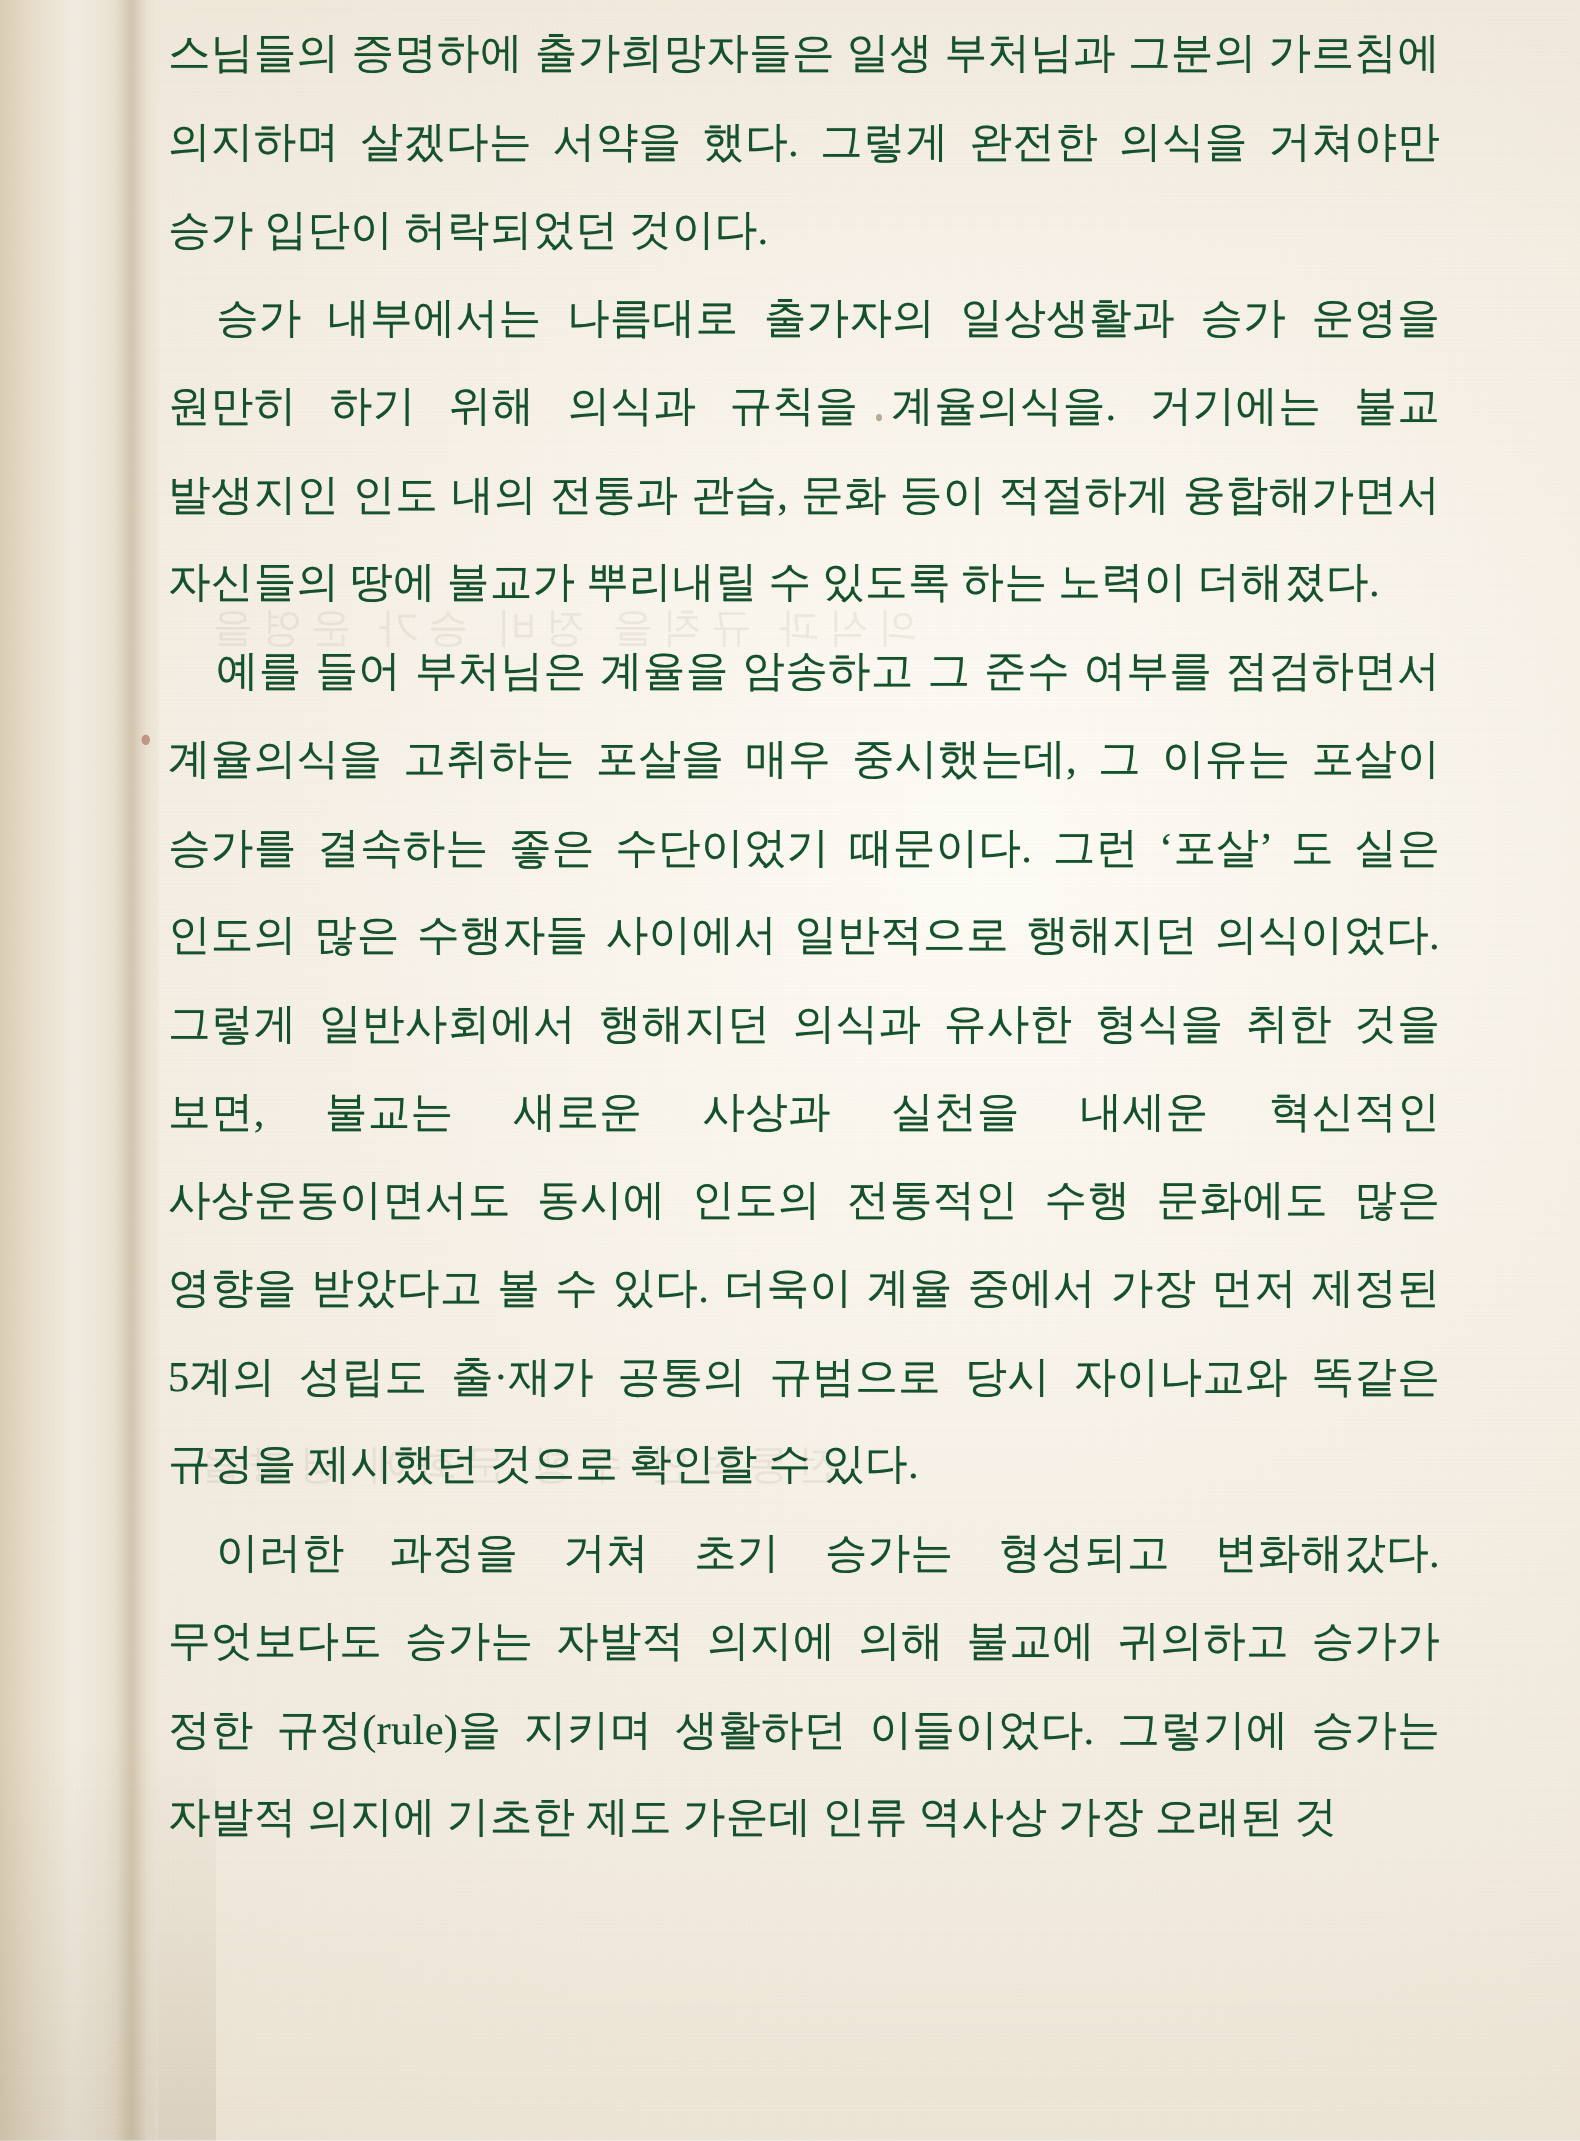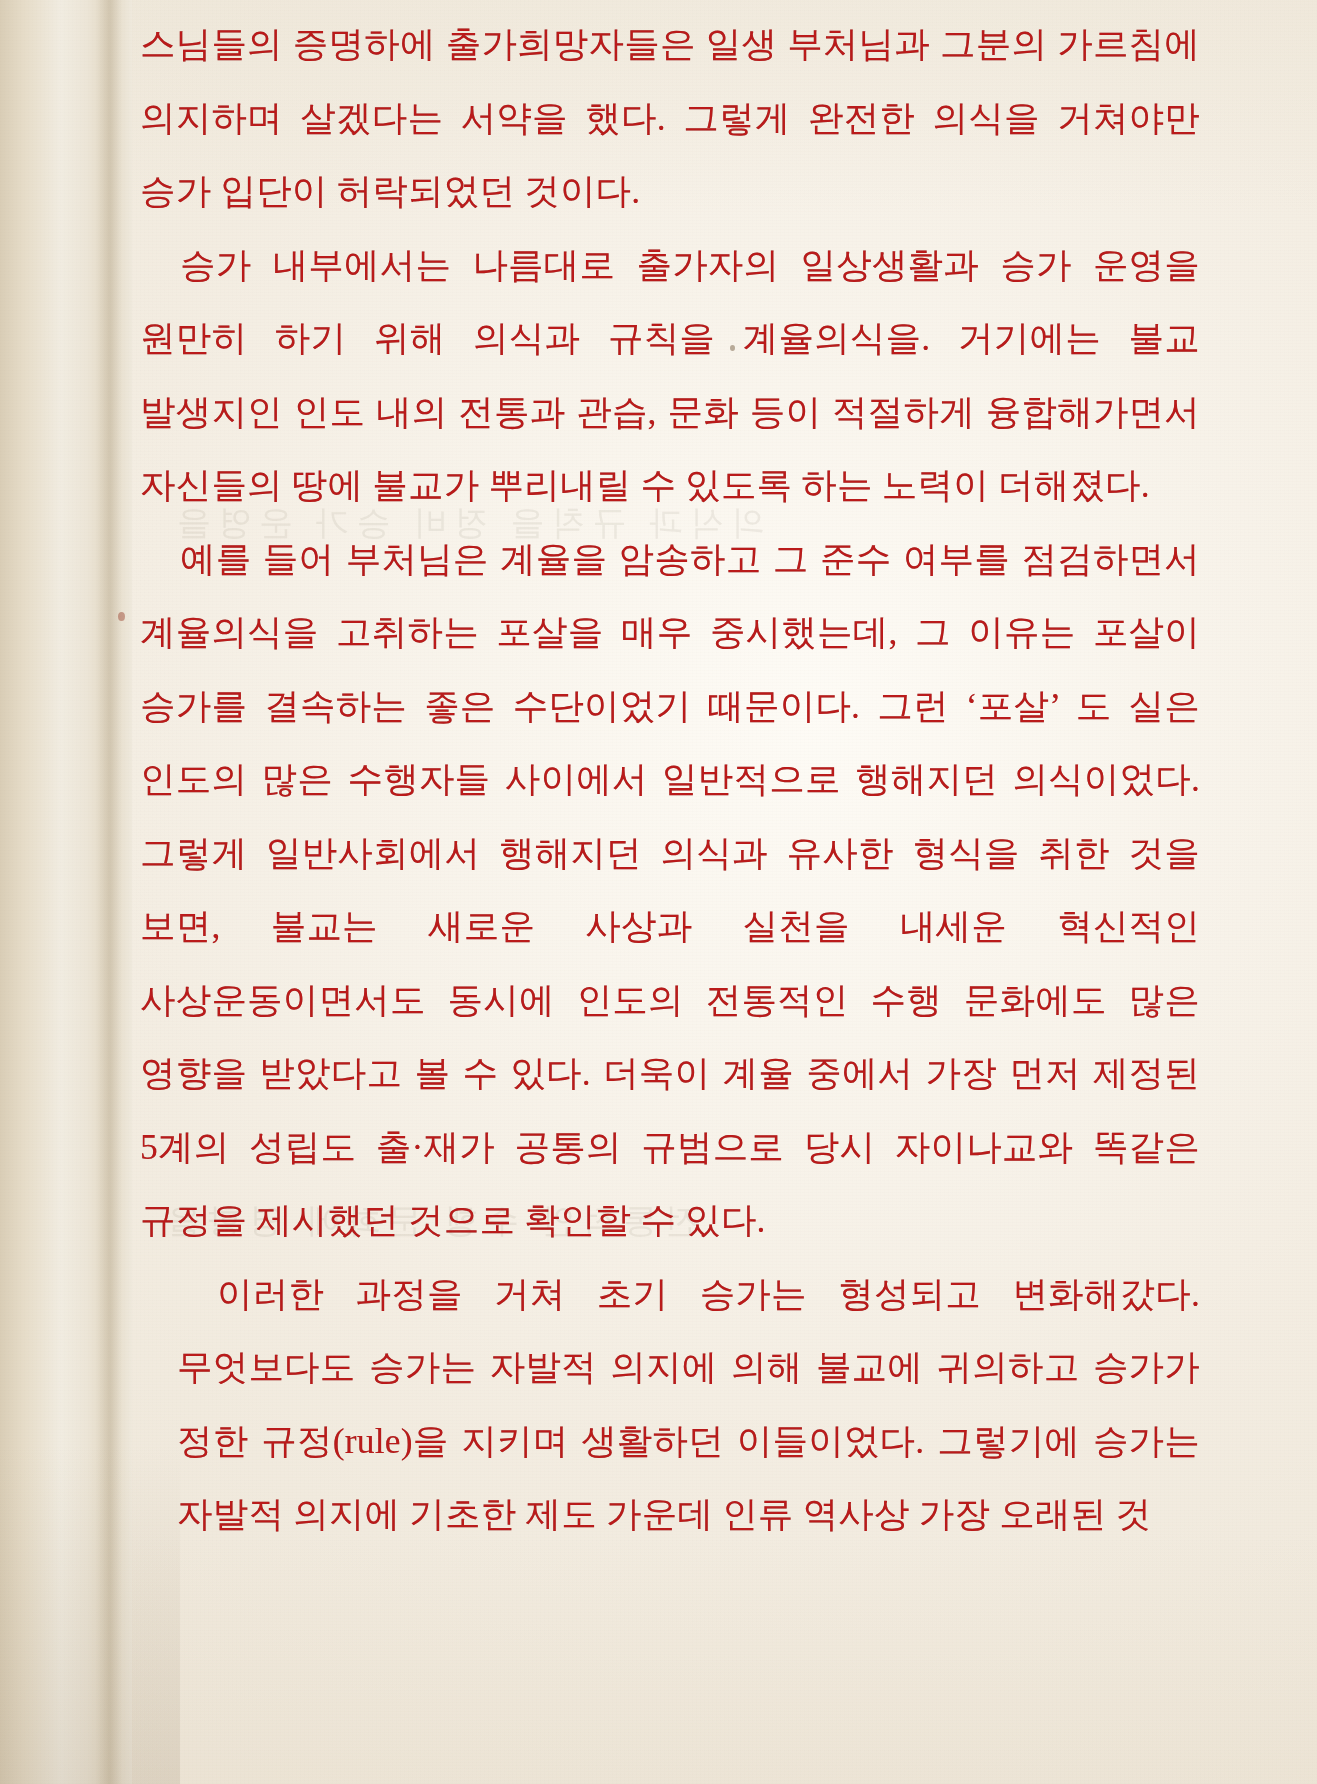--- a/index.html
+++ b/index.html
@@ -81,36 +81,35 @@
 
   .text-column {
     position: absolute;
     left: 140px;
     top: 0;
     width: 1060px;
     padding-top: 8px;
   }
   p.para {
     margin: 0;
-    color: #b91c1c;
+    color: #14532d;
     font-size: 35.5px;
     line-height: 73.5px;
     text-align: justify;
     text-justify: inter-character;
     word-break: keep-all;
     letter-spacing: 0.2px;
     font-family: "Liberation Serif", "DejaVu Serif", serif;
     text-shadow: 0 0 0.6px rgba(40,32,24,0.35);
   }
   p.para.indent {
     text-indent: 40px;
   }
   p.para:last-child {
     text-align: justify;
-    margin-left: 37px;
   }
   
   .text-column {
     filter: contrast(1.02);
   }
   .grain {
     position: absolute;
     inset: 0;
     opacity: 0.35;
     pointer-events: none;

